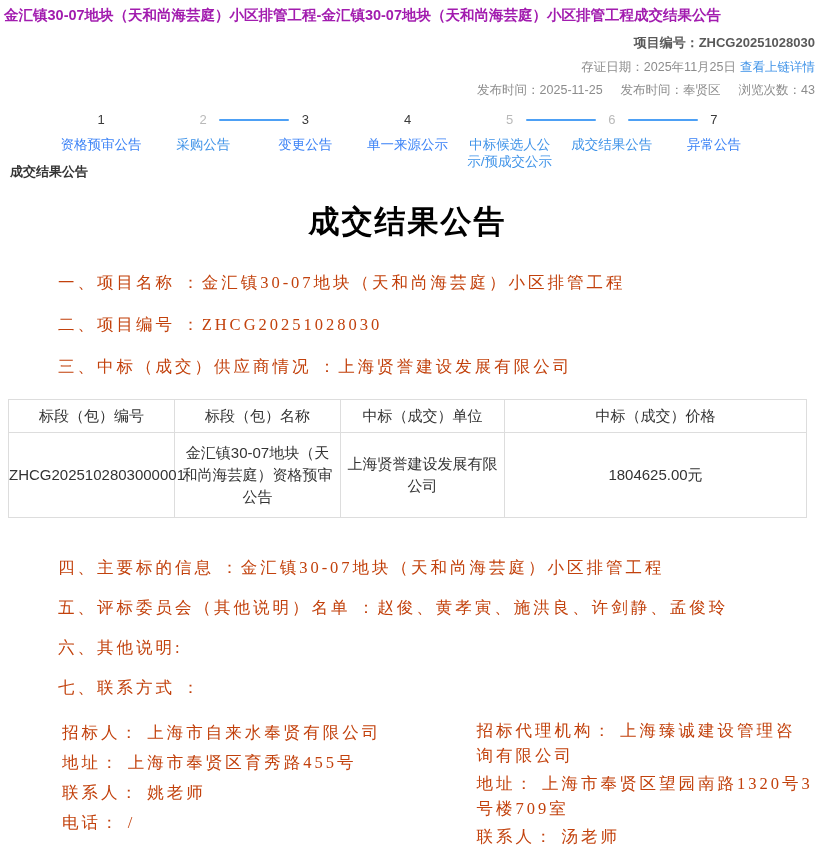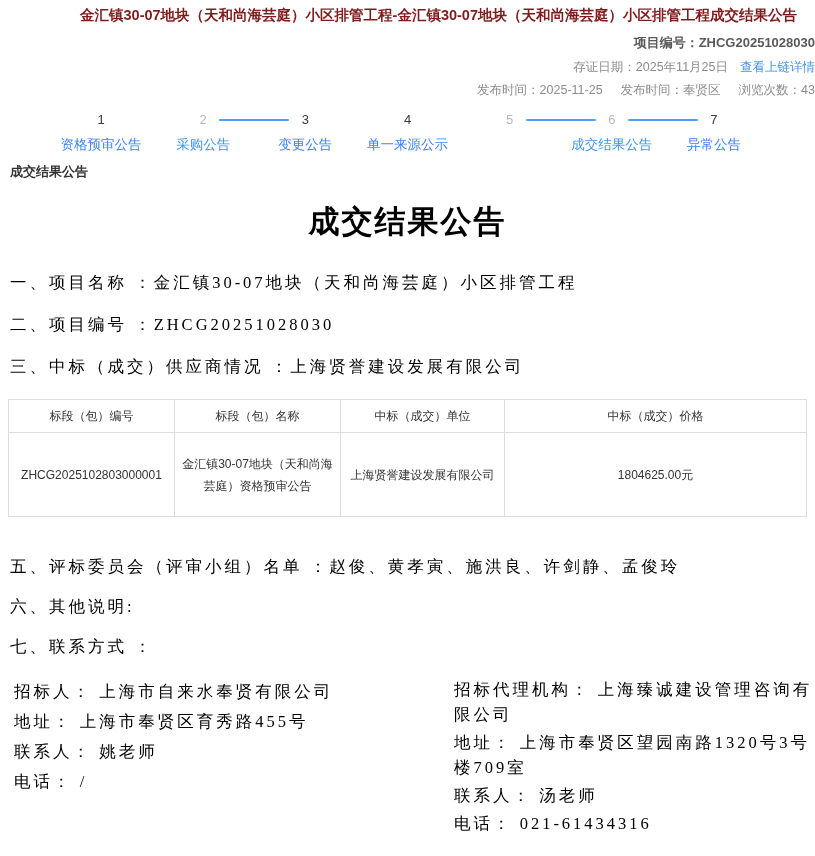--- a/index.html
+++ b/index.html
@@ -7,28 +7,28 @@
     --step-line:#4da0f5;
   }
   *{box-sizing:border-box;}
   html,body{margin:0;padding:0;}
   body{
     width:815px;height:856px;overflow:hidden;background:#fff;
     font-family:"Liberation Sans","DejaVu Sans",sans-serif;color:#333;
   }
   
   .doc-title{
-    padding:6px 18px 0;text-align:right;font-size:14.5px;font-weight:bold;
-    color:#7f1d1d;line-height:18px;white-space:nowrap;
+    padding:6px 4px 0;text-align:left;font-size:14.5px;font-weight:bold;
+    color:#a21caf;line-height:18px;white-space:nowrap;
   }
   .meta{text-align:right;}
   .meta-project{margin-top:10px;font-size:13px;font-weight:bold;color:#595959;}
   .meta-row{margin-top:8px;font-size:12.5px;color:#8c8c8c;line-height:15px;}
   .meta-row .gap{display:inline-block;width:18px;}
-  .link{color:var(--accent);cursor:pointer;text-decoration:none;margin-left:12px;}
+  .link{color:var(--accent);cursor:pointer;text-decoration:none;margin-left:4px;}
   
   .steps{display:flex;margin:15px 50px 0;height:58px;}
   .step{flex:1;text-align:center;position:relative;}
   .step-num{
     display:block;font-size:13px;line-height:14px;color:#3a3a3a;position:relative;
   }
   .step.dim .step-num{color:#b9b9b9;}
   .step-line{
     position:absolute;top:6px;left:calc(50% + 16px);width:calc(100% - 32px);
     height:2px;background:var(--step-line);border-radius:1px;
@@ -37,30 +37,30 @@
     margin-top:9px;font-size:13.5px;line-height:17px;color:#3b82f6;padding:0 4px;
   }
   .step.linked .step-label{color:var(--accent);cursor:pointer;}
   
   .breadcrumb{margin-top:-8px;padding-left:10px;font-size:13px;font-weight:bold;color:#333;}
   .main-title{
     margin:24px 0 0;text-align:center;font-size:31px;font-weight:bold;color:#000;
     letter-spacing:2px;line-height:34px;
   }
   
-  .serif{font-family:"Liberation Serif","DejaVu Serif",serif;color:#000000;}
+  .serif{font-family:"Liberation Serif","DejaVu Serif",serif;color:#c2410c;margin-left:48px;}
   .sections{margin-top:34px;}
   .sections p{
     margin:0 0 22px;padding-left:10px;font-size:16.5px;letter-spacing:3px;line-height:20px;
   }
   .sections.after{margin-top:40px;}
   .sections.after p{margin-bottom:20px;}
   
   .table-wrap{margin:16px 8px 0;}
-  table{width:100%;border-collapse:collapse;table-layout:fixed;font-size:12px;color:#333;}
+  table{width:100%;border-collapse:collapse;table-layout:fixed;font-size:15px;color:#333;}
   th{
     border:1px solid #ddd;font-weight:normal;height:33px;padding:0 4px;
     background:#fff;text-align:center;
   }
   td{
     border:1px solid #ddd;text-align:center;padding:9px 6px;line-height:22px;height:84px;
   }
   td.code{white-space:nowrap;padding:24px 0;overflow:visible;}
   
   .contacts{display:flex;margin-top:8px;padding-left:14px;}
@@ -94,20 +94,21 @@
     <div class="step">
       <span class="step-num">3</span>
       <div class="step-label">变更公告</div>
     </div>
     <div class="step">
       <span class="step-num">4</span>
       <div class="step-label">单一来源公示</div>
     </div>
     <div class="step dim linked">
       <span class="step-num">5<i class="step-line"></i></span>
+      <div class="step-label">中标候选人公示/预成交公示</div>
     </div>
     <div class="step dim linked">
       <span class="step-num">6<i class="step-line"></i></span>
       <div class="step-label">成交结果公告</div>
     </div>
     <div class="step">
       <span class="step-num">7</span>
       <div class="step-label">异常公告</div>
     </div>
   </div>
@@ -142,21 +143,22 @@
           <td class="code">ZHCG2025102803000001</td>
           <td>金汇镇30-07地块（天和尚海芸庭）资格预审公告</td>
           <td>上海贤誉建设发展有限公司</td>
           <td>1804625.00元</td>
         </tr>
       </tbody>
   </table>
 </div>
 
 <div class="sections after serif" id="sections-after">
-    <p>五、评标委员会（评审小组）名单 ：赵俊、黄孝寅、施洪良、许剑静、孟俊玲</p>
+    <p>四、主要标的信息 ：金汇镇30-07地块（天和尚海芸庭）小区排管工程</p>
+    <p>五、评标委员会（其他说明）名单 ：赵俊、黄孝寅、施洪良、许剑静、孟俊玲</p>
     <p>六、其他说明:</p>
     <p>七、联系方式 ：</p>
   </div>
 
 <div class="contacts serif">
   <div class="col-left" id="contact-left">
       <p>招标人： 上海市自来水奉贤有限公司</p>
       <p>地址： 上海市奉贤区育秀路455号</p>
       <p>联系人： 姚老师</p>
       <p>电话： /</p>

